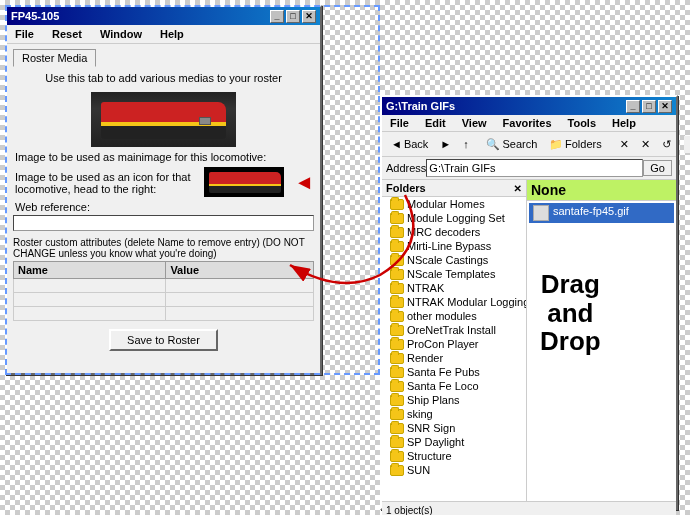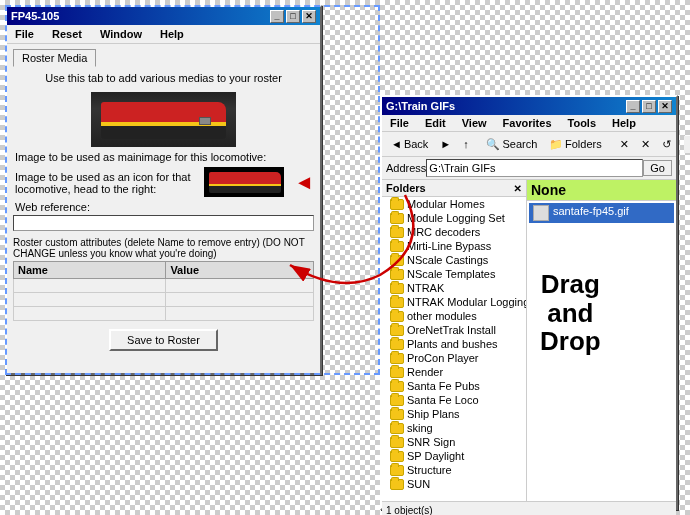--- a/index.html
+++ b/index.html
@@ -703,24 +703,20 @@
           <div class="tree-item">
             <span class="folder-icon"></span>
             <span>other modules</span>
           </div>
           <div class="tree-item">
             <span class="folder-icon"></span>
             <span>OreNetTrak Install</span>
           </div>
           <div class="tree-item">
             <span class="folder-icon"></span>
-            <span>Plants and bushes</span>
-          </div>
-          <div class="tree-item">
-            <span class="folder-icon"></span>
             <span>ProCon Player</span>
           </div>
           <div class="tree-item">
             <span class="folder-icon"></span>
             <span>Render</span>
           </div>
           <div class="tree-item">
             <span class="folder-icon"></span>
             <span>Santa Fe Pubs</span>
           </div>

